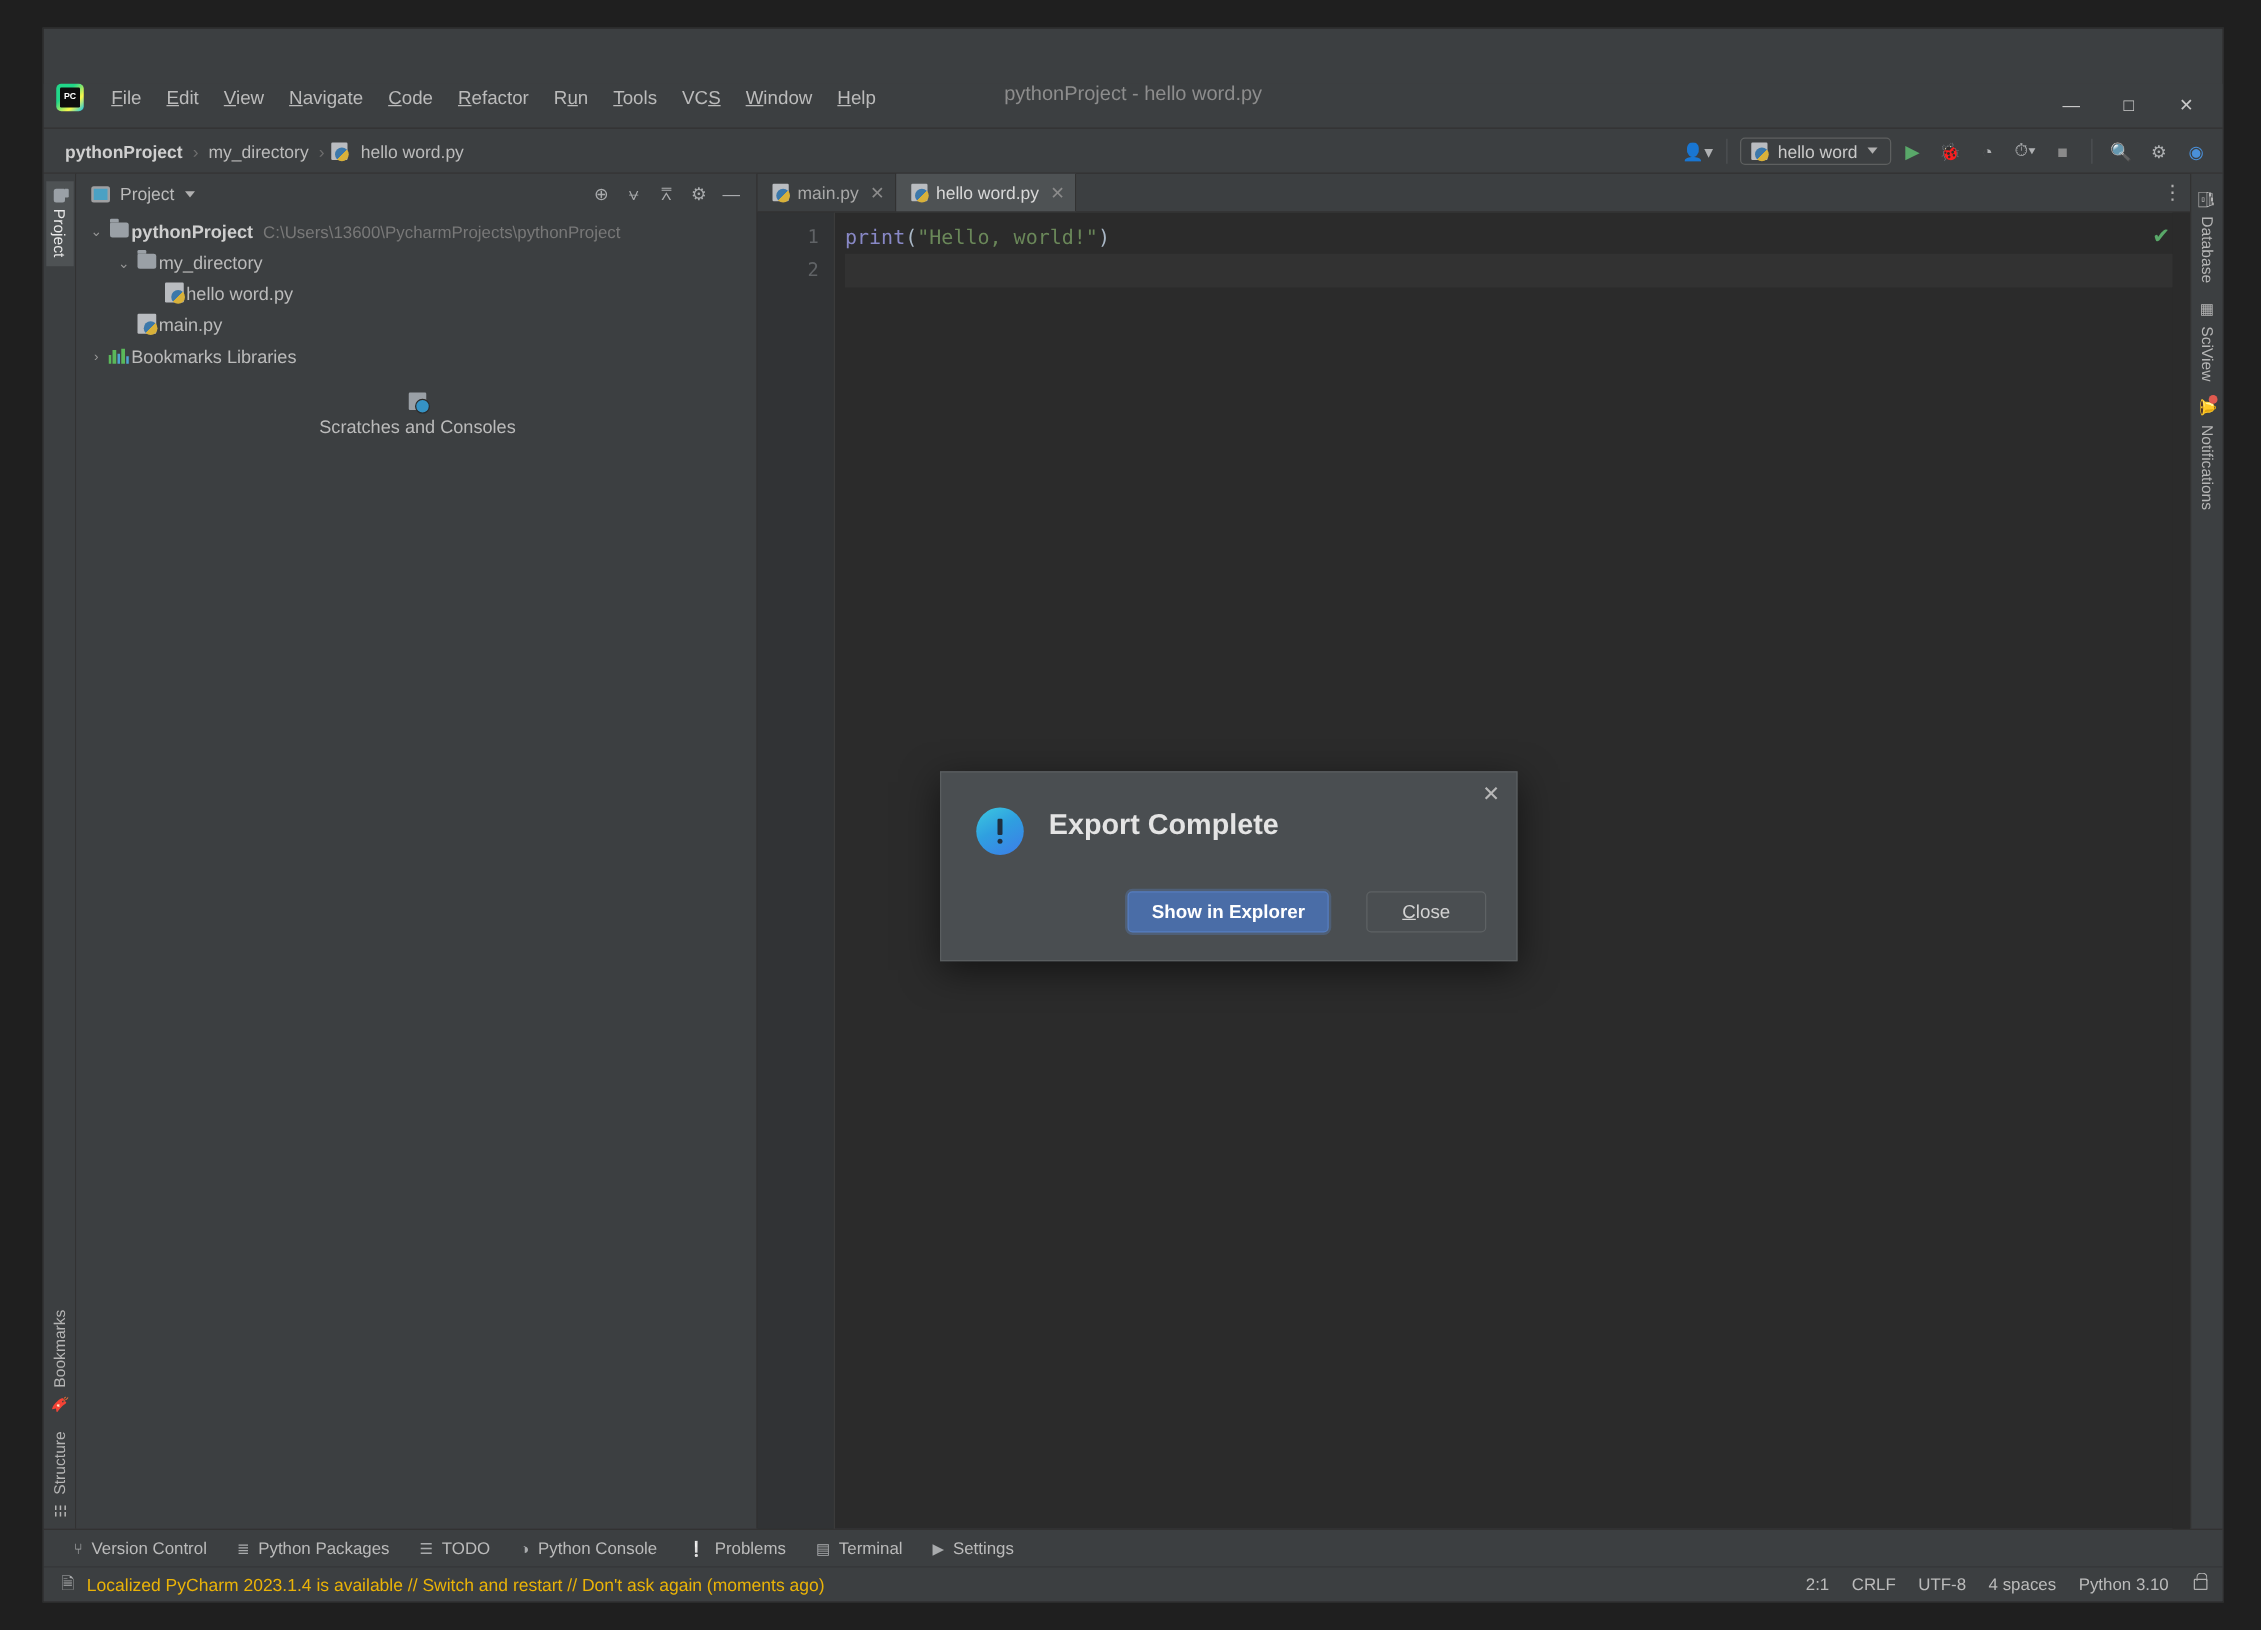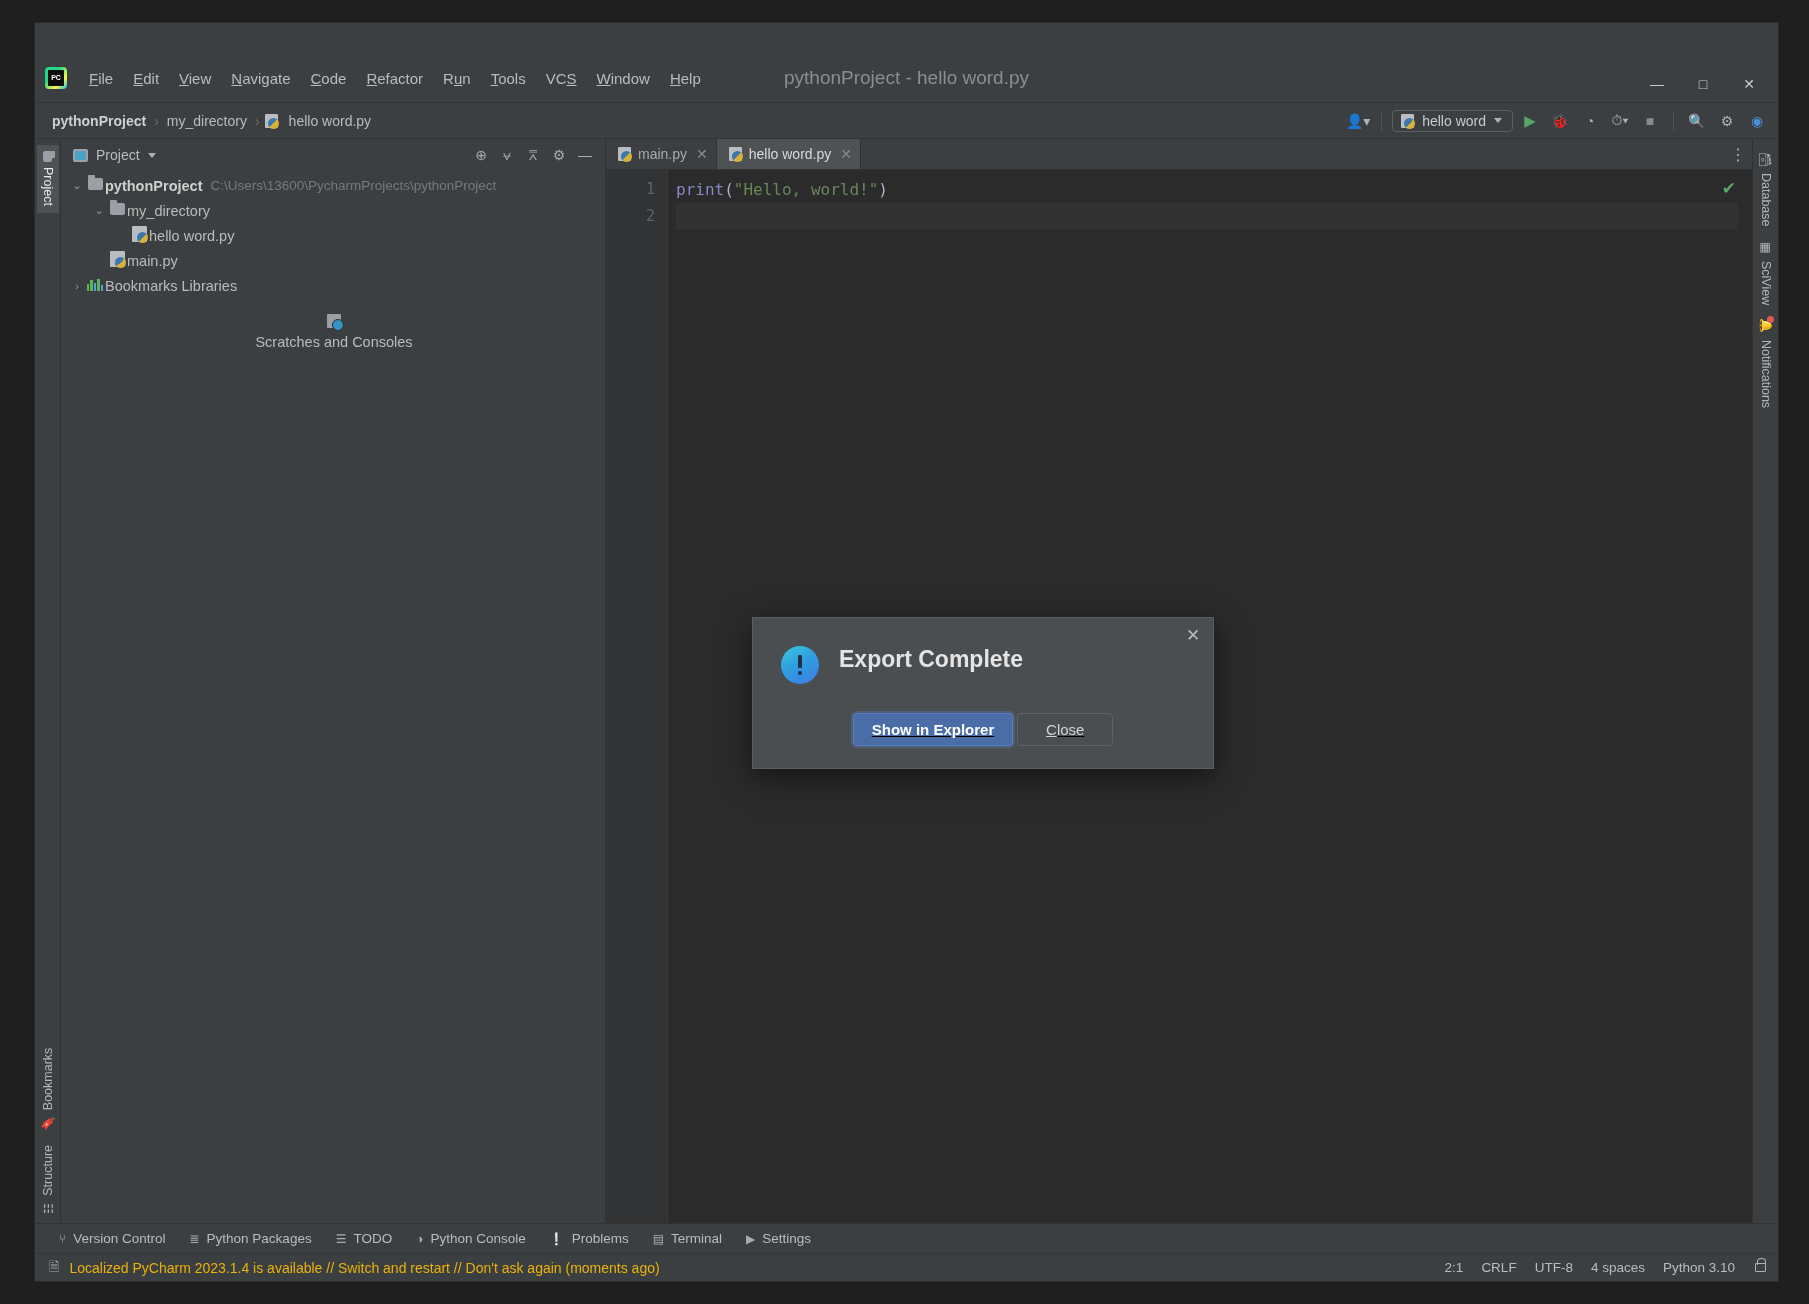--- a/index.html
+++ b/index.html
@@ -38,21 +38,21 @@
     font-size: 7px; font-weight: bold; line-height: 16px; text-align: center;
     border-radius: 1px;
   }
   .menu-item {
     color: #bbbbbb; font-size: 15px; padding: 3px 10px; cursor: default;
     white-space: nowrap;
   }
   .menu-item .mn { text-decoration: underline; }
   .win-title {
     position: absolute; left: 0; right: 0; text-align: center;
-    color: #8d8d8d; font-size: 19px; pointer-events: none;
+    color: #8d8d8d; font-size: 16px; pointer-events: none;
   }
   .win-ctrls { margin-left: auto; display: flex; z-index: 2; }
   .win-btn {
     width: 46px; height: 34px; display: flex; align-items: center;
     justify-content: center; color: #c8c8c8; font-size: 14px;
   }
 
   
   .toolbar {
     height: 36px; flex: 0 0 36px;
@@ -221,23 +221,22 @@
   }
   .dlg-ico::after {
     content: ""; position: absolute; left: 17px; top: 25px; width: 4px;
     height: 4px; background: #1f2f3f; border-radius: 50%;
   }
   .dlg-title {
     color: #e4e4e4; font-size: 23px; font-weight: bold; margin-bottom: 14px;
   }
   .dlg-msg { color: #cfcfcf; font-size: 15px; line-height: 22px; max-width: 345px; }
   .dlg-actions {
-    display: flex; justify-content: center; gap: 4px;
+    display: flex; justify-content: flex-end; gap: 30px;
     padding: 26px 24px 22px 24px;
-    text-decoration: underline;
   }
   .btn {
     min-width: 96px; height: 33px; padding: 0 18px; font-size: 15px;
     border-radius: 4px; display: flex; align-items: center;
     justify-content: center; border: 1px solid #5e6264; color: #d3d3d3;
     background: #4a4e51;
   }
   .btn.primary {
     background: #4a6da7; border: 1px solid #567ec1; color: #ffffff;
     font-weight: bold; box-shadow: 0 0 0 2px rgba(90,130,190,.35);

